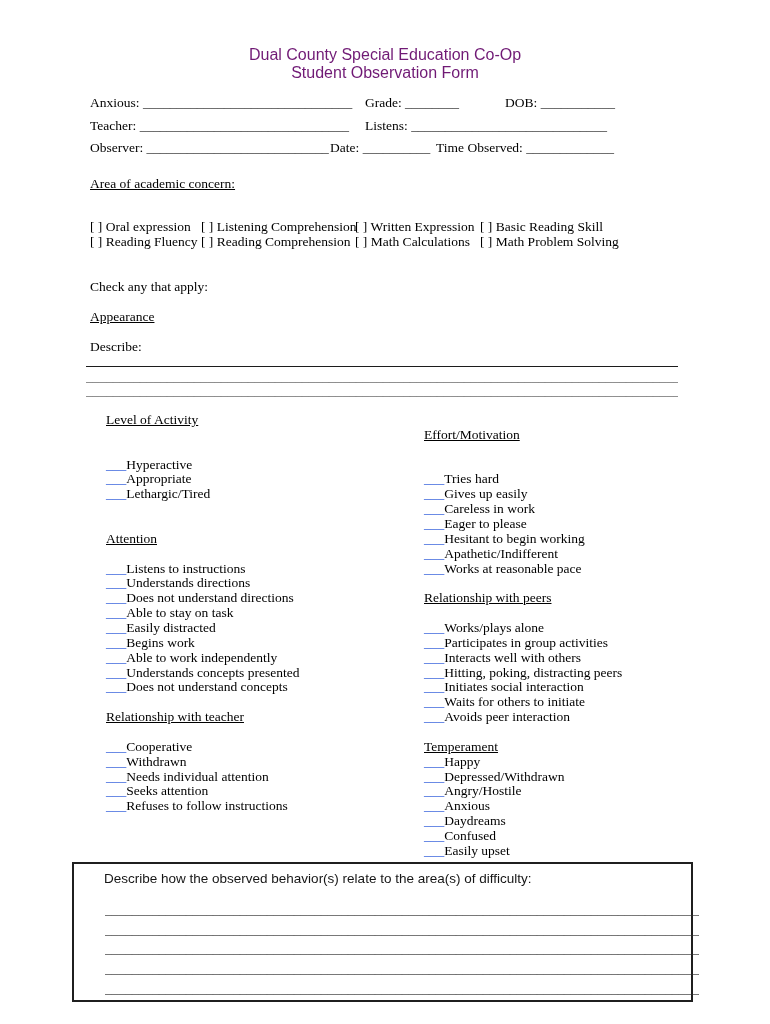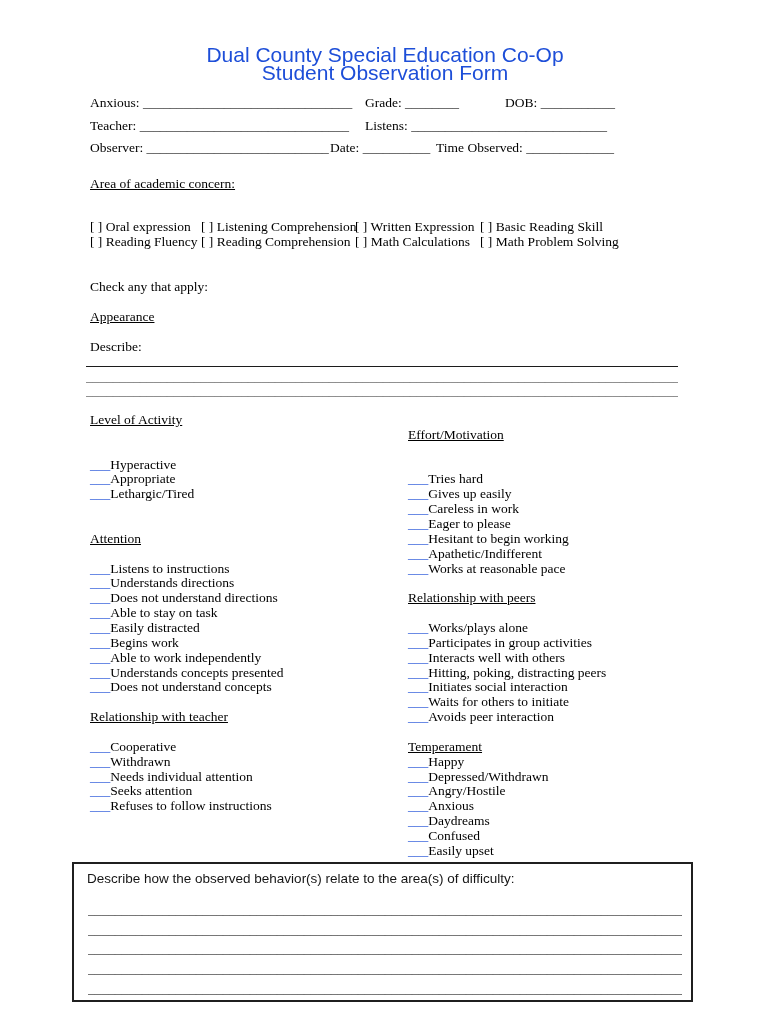--- a/index.html
+++ b/index.html
@@ -5,46 +5,46 @@
   html,body { margin:0; padding:0; background:#e8e8e8; }
   .page {
     position:relative; width:770px; height:1024px; margin:0 auto;
     background:#ffffff; color:#000;
     font-family:"Liberation Serif", serif; font-size:13.5px;
     overflow:hidden;
   }
   .title {
     position:absolute; top:46px; left:0; width:100%;
     text-align:center; font-family:"Liberation Sans", sans-serif;
-    font-size:21px; line-height:17.5px; color:#1d4ed8;
+    font-size:16px; line-height:17.5px; color:#701a75;
   }
   .fields { position:absolute; left:90px; top:95px; width:600px; }
   .frow { position:relative; height:22.5px; }
   .fg { position:absolute; top:0; white-space:nowrap; }
   .blank { color:#222; }
   .section-head { text-decoration:underline; }
   .abs { position:absolute; white-space:nowrap; }
   .concern-grid {
     position:absolute; left:90px; top:219px;
     display:grid; grid-template-columns:111px 154px 125px auto;
     grid-auto-rows:15px; line-height:15px; white-space:nowrap;
   }
   .describe-lines { position:absolute; left:86px; top:360px; width:592px; }
   .solidline { height:6px; border-bottom:1.6px solid #1c1c1c; margin-bottom:3px; }
   .ruled { overflow:hidden; white-space:nowrap; }
   .dashline { height:13.5px; line-height:13.5px; color:#555; }
   .cols { position:absolute; left:90px; top:413px; display:flex; }
   .col-left { width:318px; }
   .col-right { width:282px; }
-  .cline { height:14.86px; line-height:14.86px; white-space:nowrap; }
+  .cline { height:14.86px; line-height:14.86px; white-space:nowrap;margin-left:16px; }
   .chead { text-decoration:underline; }
   .bl { color:#1d4ed8; }
   .bottom-box {
     position:absolute; left:72px; top:862px; width:621px; height:140px;
-    border:2px solid #1f1f1f; box-sizing:border-box; background:#fff;
+    border:2px solid #1f1f1f; box-sizing:border-box; background:#fff;padding-left:17px;
   }
   .box-label {
     font-family:"Liberation Sans", sans-serif; font-size:13.5px; color:#151515;
     margin:7px 12px 0 13px; line-height:16px;
   }
   .box-lines { margin:13px 14px 0 14px; width:594px; }
   .boxline { height:19.7px; line-height:19.7px; color:#2e2e2e; }
 </style>
 </head>
 <body>

